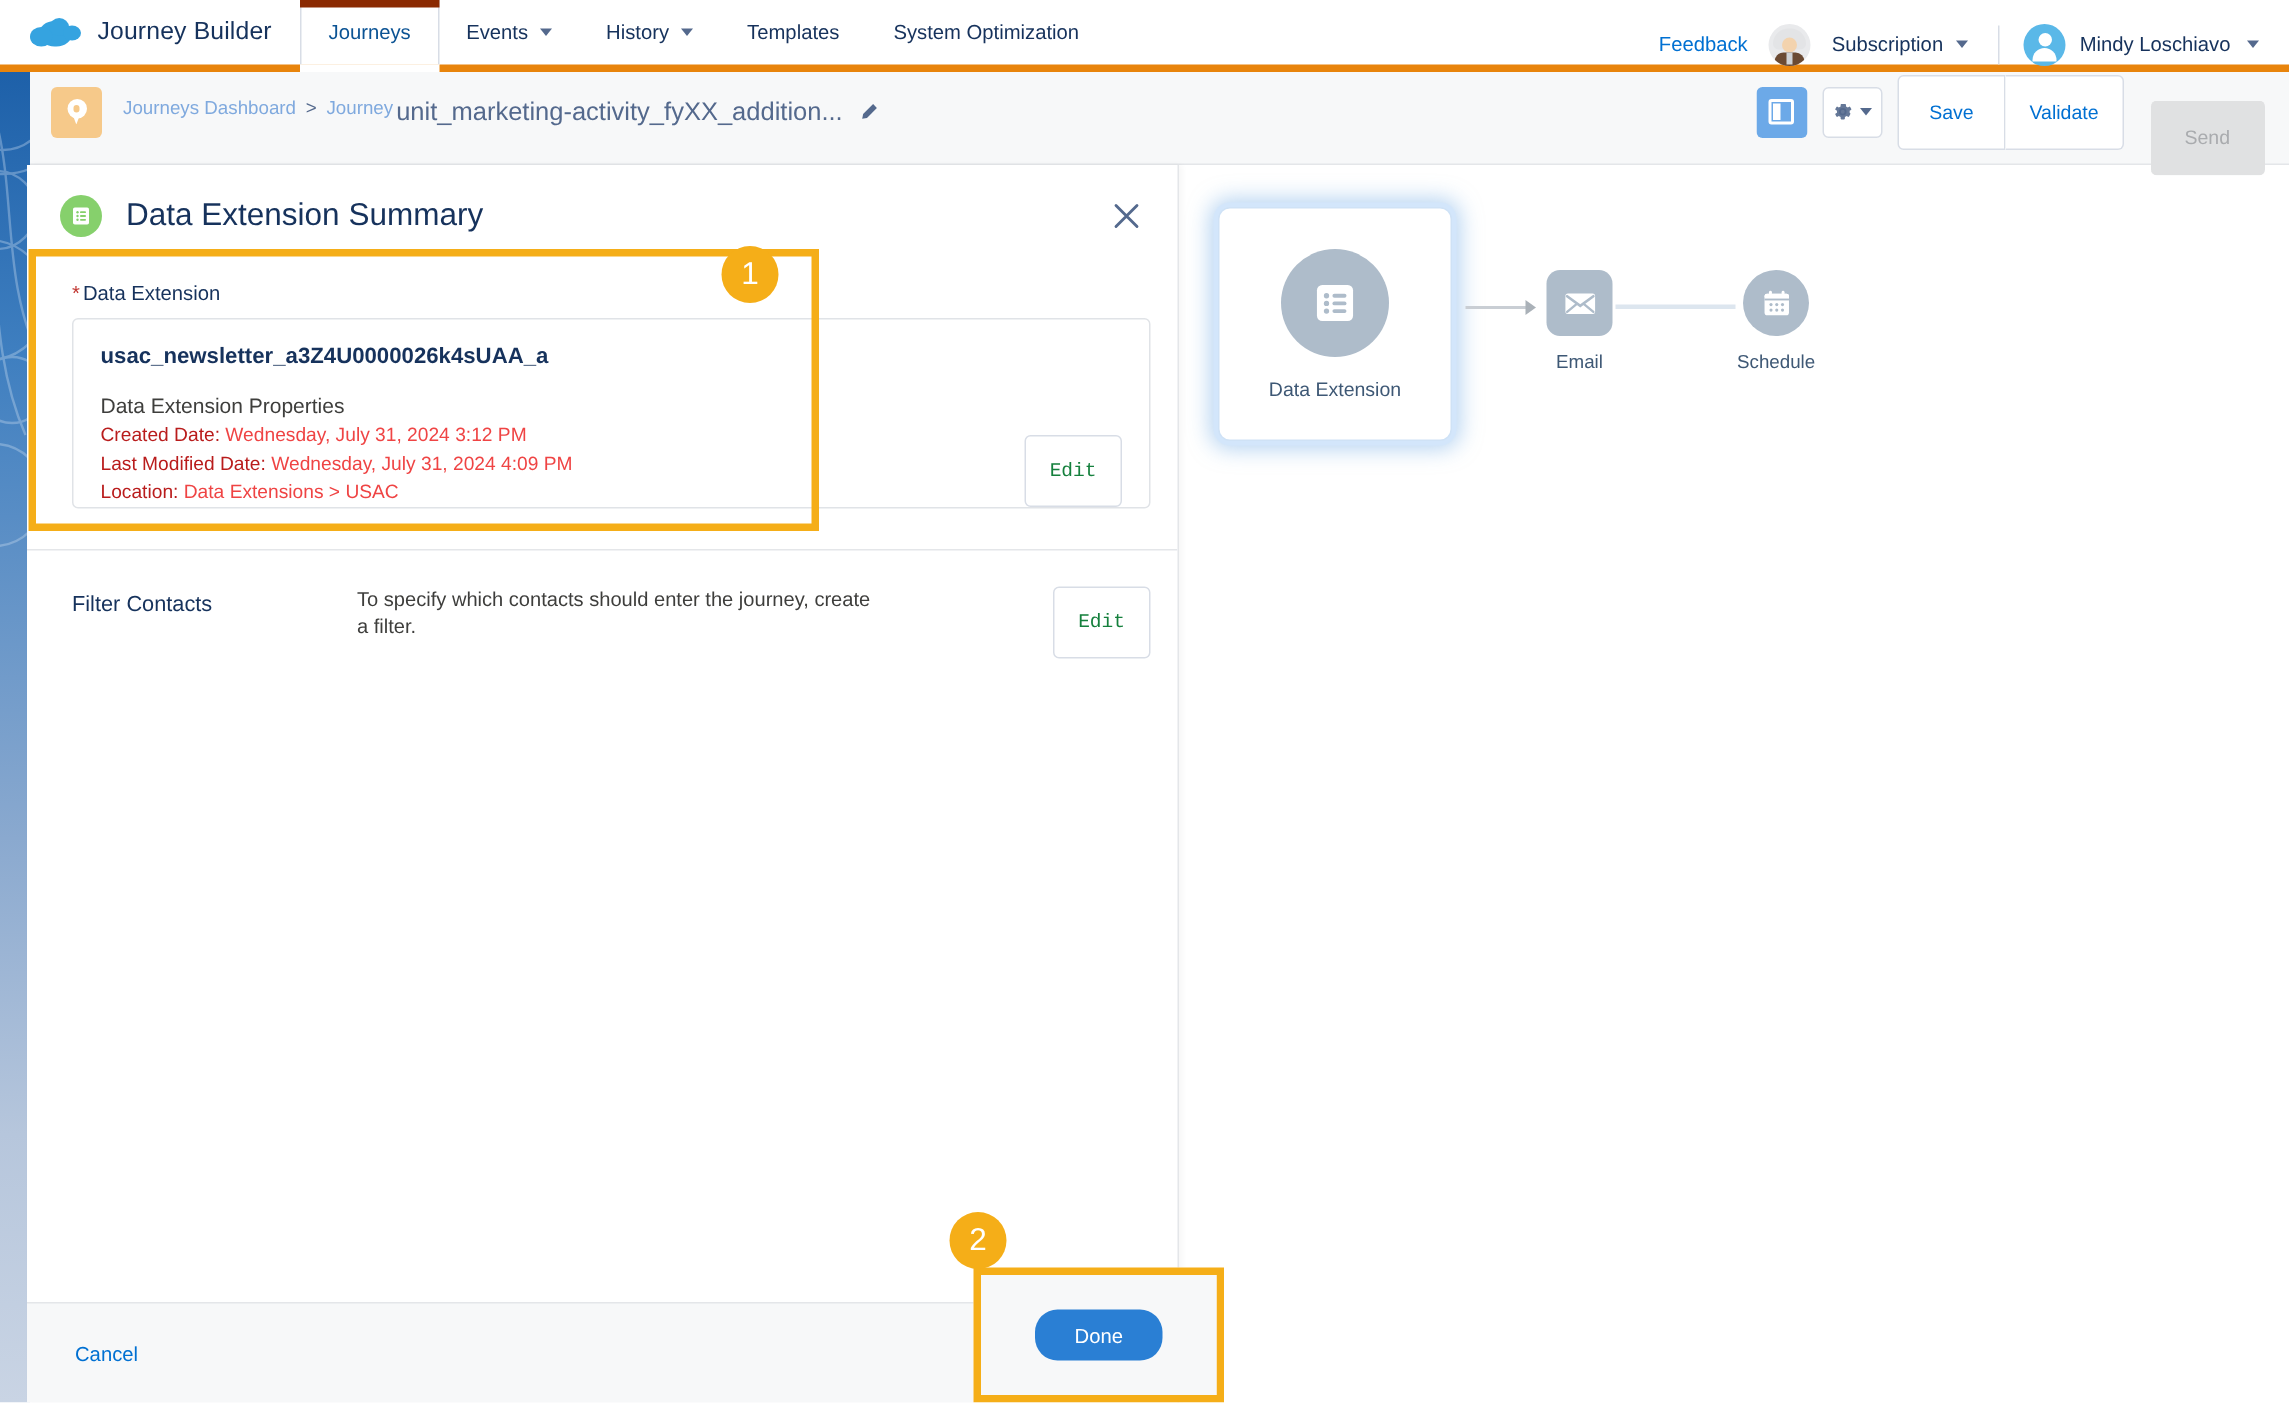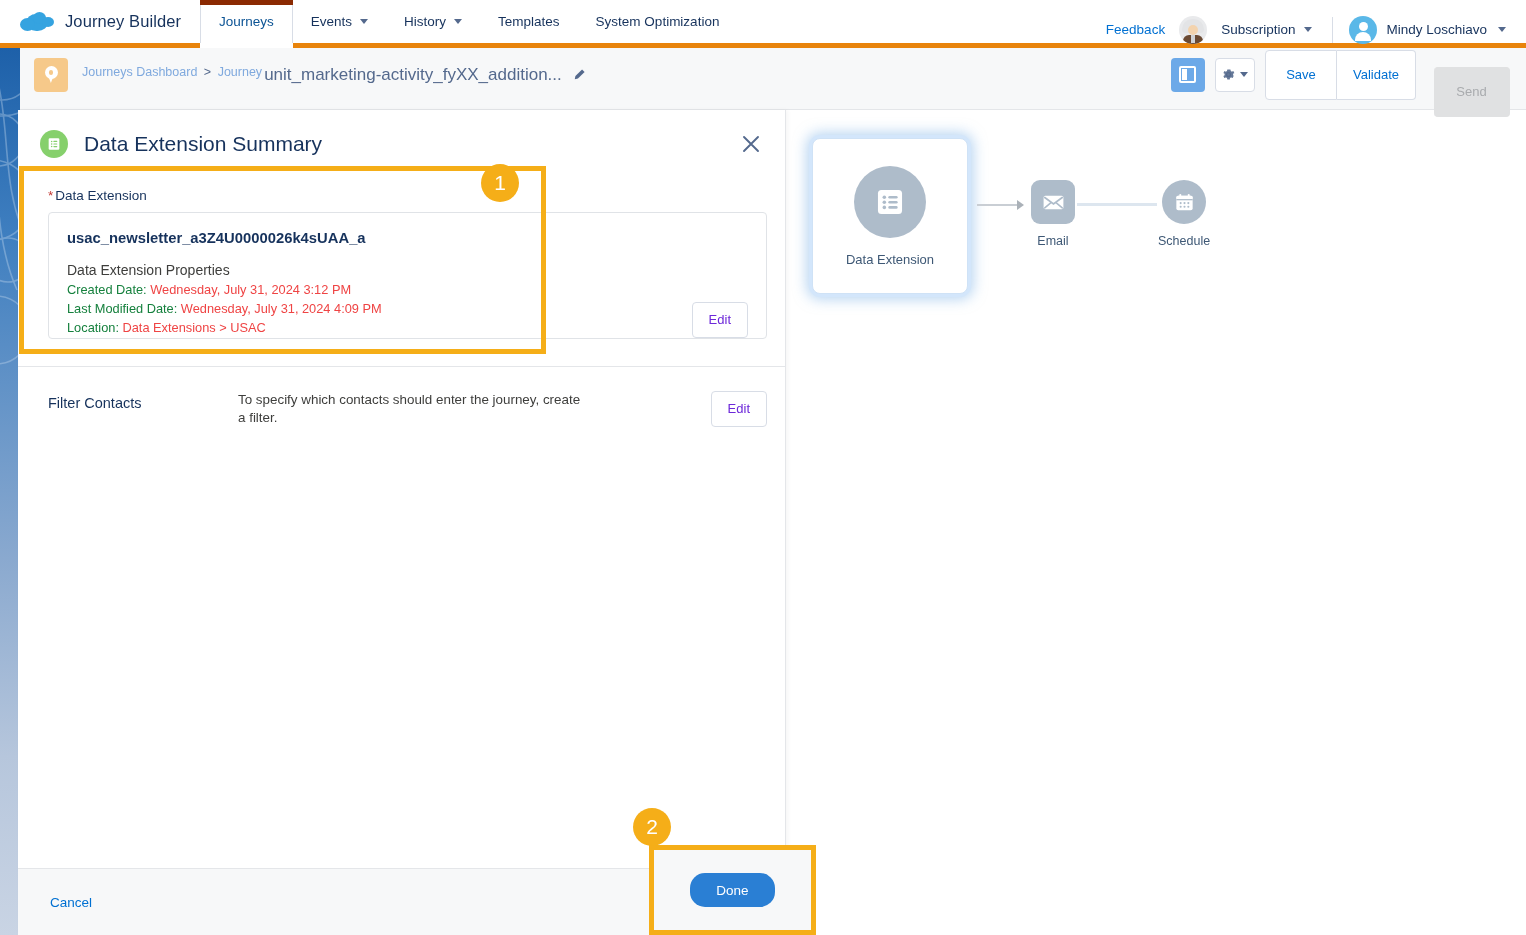--- a/index.html
+++ b/index.html
@@ -155,26 +155,26 @@
   .panel-body { flex:1; overflow:hidden; position:relative; }
   .field-label { font-size: 13.5px; color:#16325c; padding: 12px 0 9px 30px; }
   .req { color:#c23934; margin-right:2px; }
   .de-card {
     margin: 0 18px 0 30px; border:1px solid #e0e3e7; border-radius:4px; background:#fff;
     padding: 17px 18px 0 18px; display:flex; align-items:flex-end;gap:16px;
   }
   .de-name { font-size: 14.8px; font-weight: bold; color:#16325c; margin-bottom: 16px; }
   .props-title { font-size: 14px; color:#3e3e3c; margin-bottom: 3px; }
   .prop-row { font-size: 12.8px; color:#3e3e3c; line-height: 1.48; }
-  .prop-row .k { color:#15803d; }
+  .prop-row .k { color:#b91c1c; }
   .prop-row .v { color:#ef4444; }
   .edit-btn {
-    margin-left:auto; border:1px solid #d8dde6; background:#fff; color:#6d28d9; font-size:13px;
-    height:36px; padding: 0 16px; border-radius:4px; cursor:pointer; flex:none;
-    font-family: Liberation Sans, sans-serif;
+    margin-left:auto; border:1px solid #d8dde6; background:#fff; color:#15803d; font-size:13px;
+    height:48px; padding: 0 16px; border-radius:4px; cursor:pointer; flex:none;
+    font-family: Liberation Mono, monospace;
   }
   .divider-row { height:1px; background:#e4e6e9; margin: 27px 0 0 0; }
   .filter-row { display:flex; align-items:flex-start; padding: 24px 18px 0 30px; }
   .filter-label { font-size: 14.5px; color:#16325c; width: 190px; flex:none; padding-top: 4px; }
   .filter-desc { font-size: 13.4px; color:#3e3e3c; line-height:1.38; width: 352px; }
 
   .panel-foot {
     height: 67px; border-top:1px solid #e4e6e9; background:#f7f8f9;
     display:flex; align-items:center; padding: 0 32px;
   }

